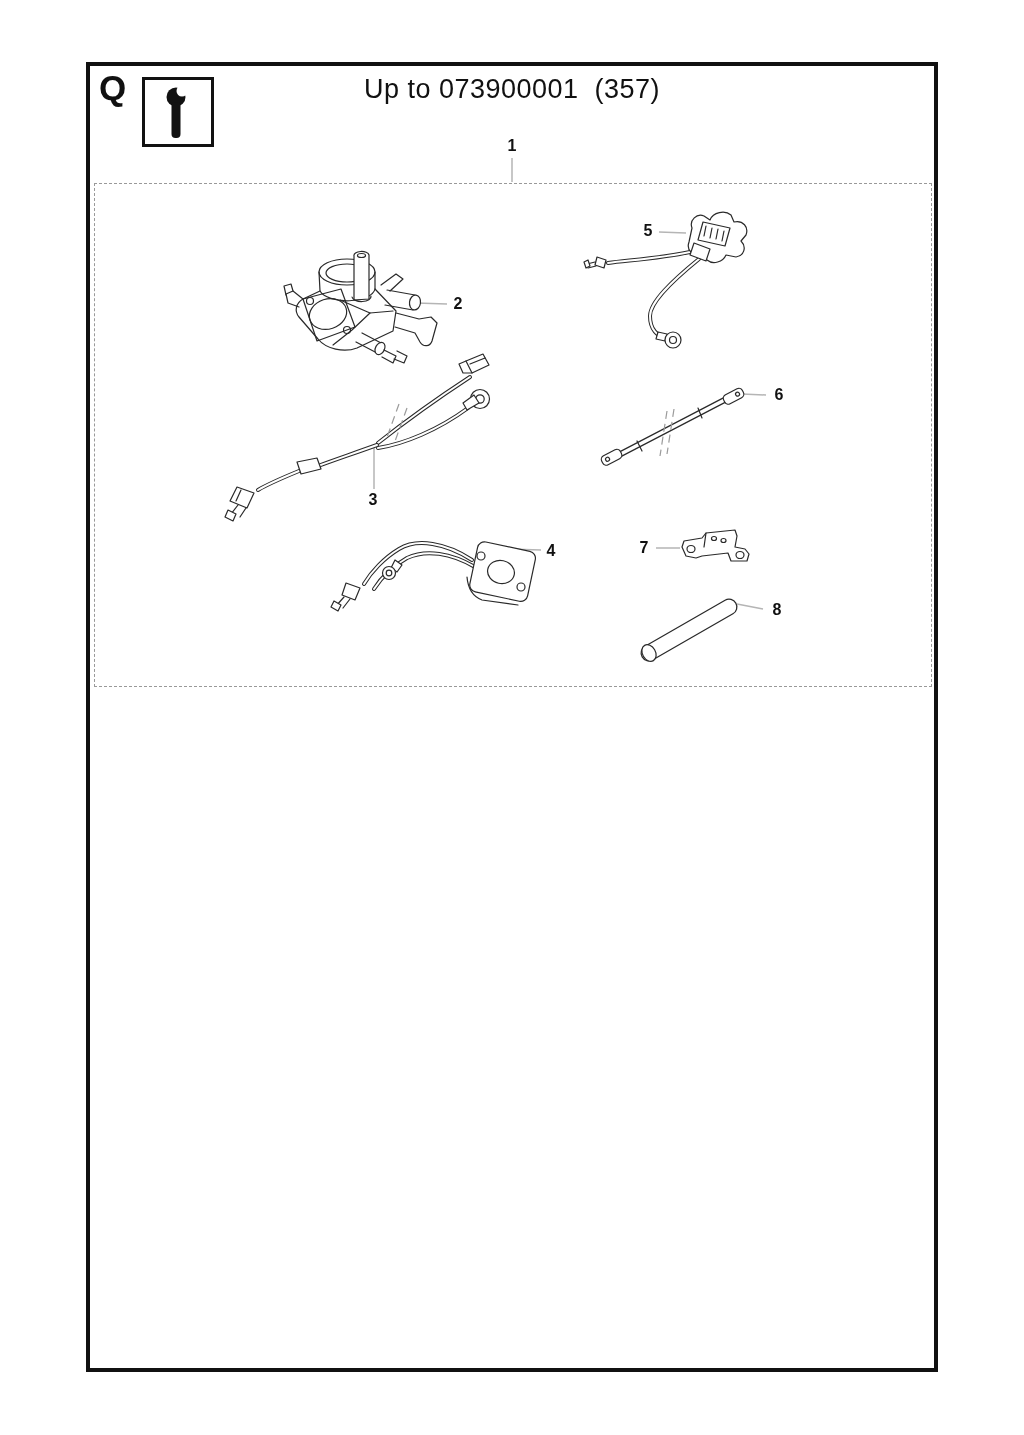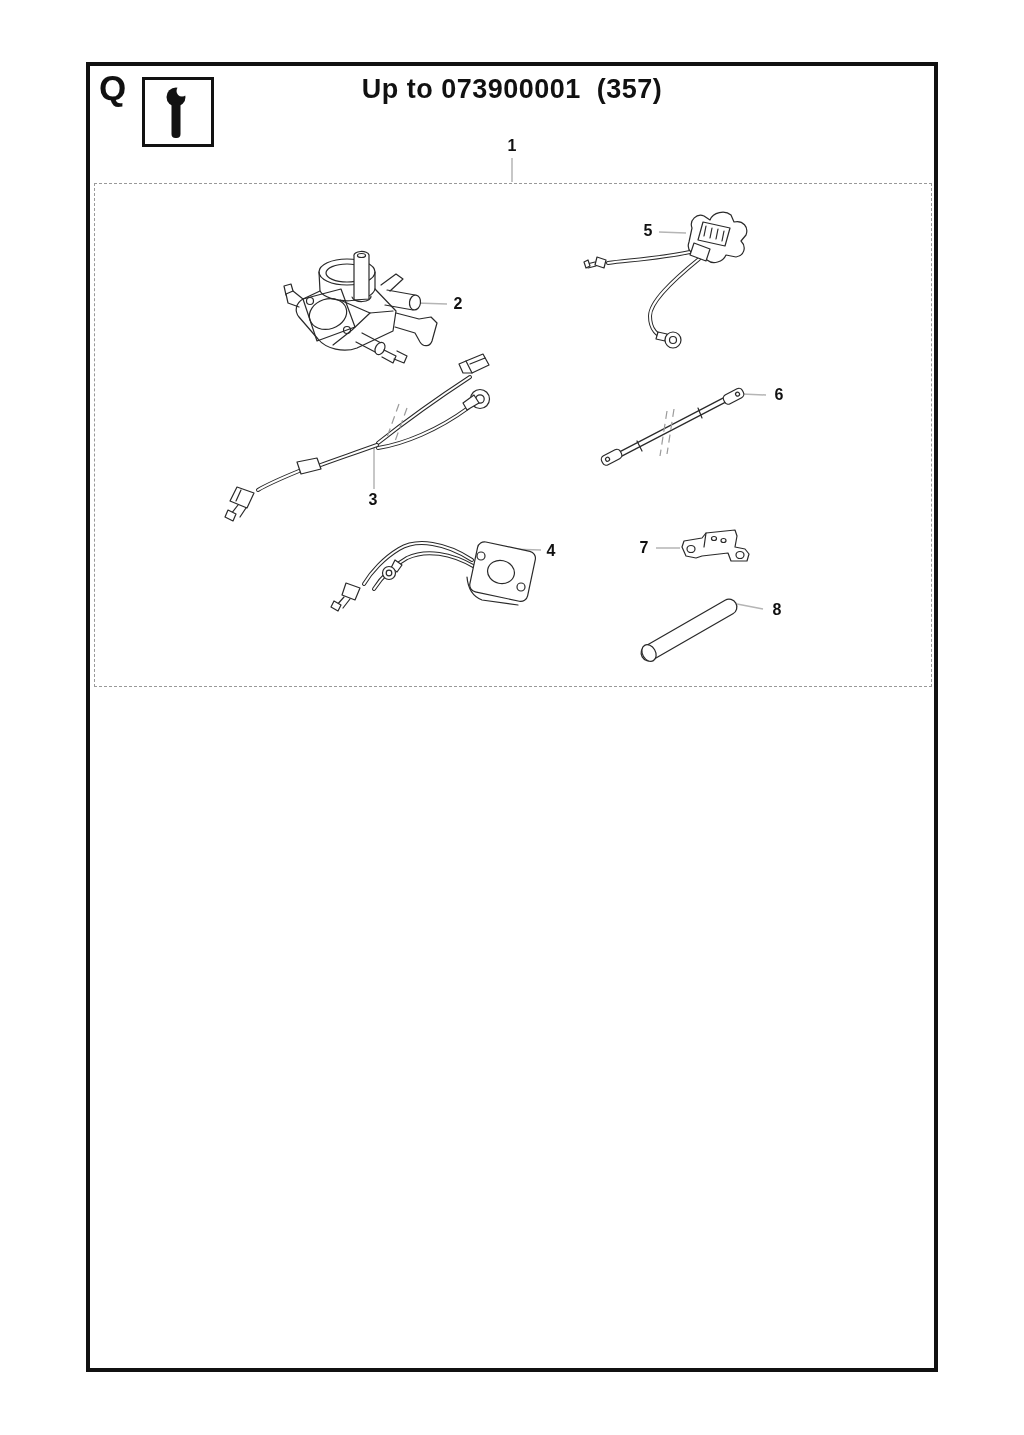--- a/index.html
+++ b/index.html
@@ -14,21 +14,21 @@
   .section-letter{
     position:absolute;left:99px;top:70px;font-size:35px;font-weight:bold;color:#111;
     letter-spacing:0;line-height:1;
   }
   .icon-box{
     position:absolute;left:142px;top:77px;width:66px;height:64px;
     border:3px solid #111;background:#fff;
   }
   .page-title{
     position:absolute;left:86px;top:74px;width:852px;text-align:center;
-    font-size:27px;font-weight:bold;color:#111;white-space:pre;letter-spacing:.5px;
+    font-size:27px;font-weight:normal;color:#111;white-space:pre;letter-spacing:.5px;
   }
   .dashed-box{
     position:absolute;left:94px;top:183px;width:836px;height:502px;
     border:1px dashed var(--dashed-outline,#999);
   }
   .callout{
     position:absolute;transform:translate(-50%,-50%);
     font-size:16px;font-weight:bold;color:#111;line-height:1;
   }
   svg.art{position:absolute;left:0;top:0;pointer-events:none;}

